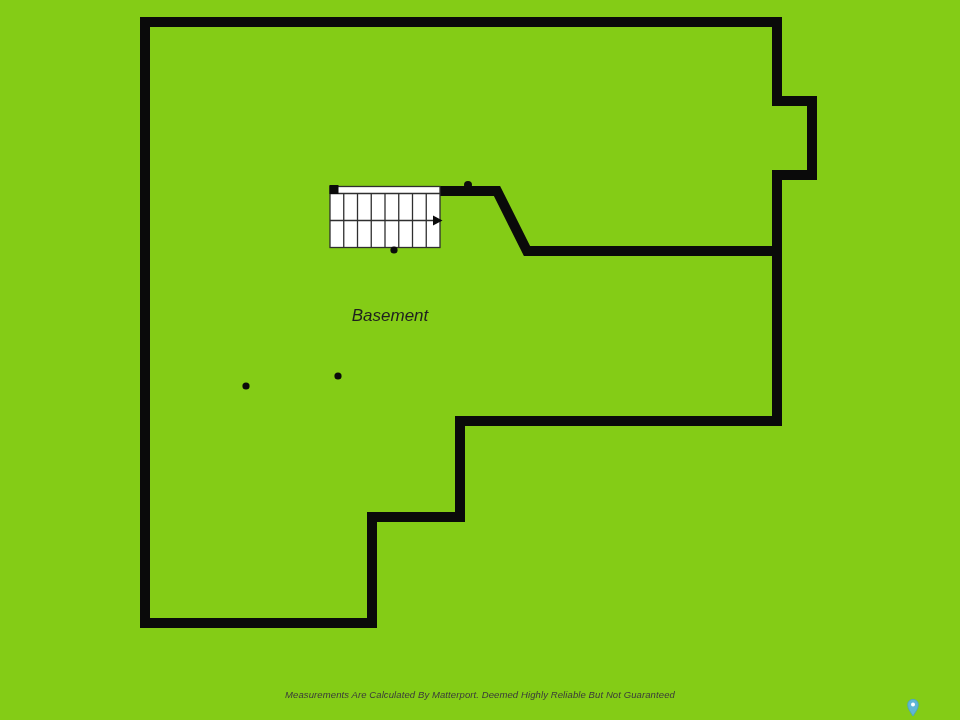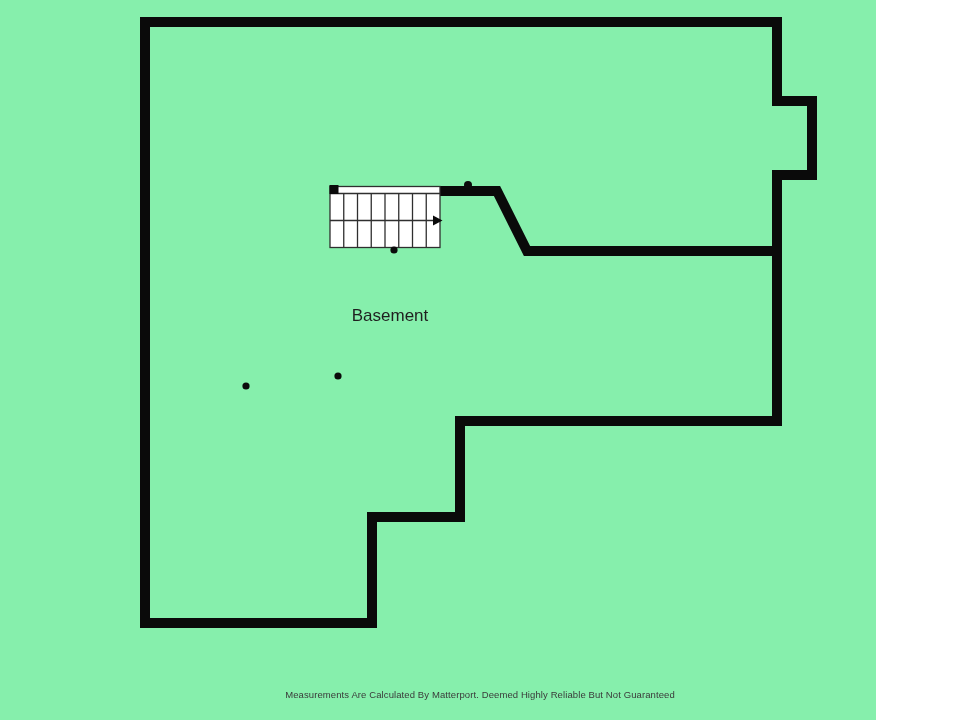--- a/index.html
+++ b/index.html
@@ -3,24 +3,25 @@
 <meta charset="utf-8">
 <style>
   html, body {
     margin: 0;
     padding: 0;
     background: #ffffff;
     font-family: "Liberation Sans", sans-serif;
   }
   .page {
     position: relative;
-    width: 876px;
+    width: 960px;
     height: 720px;
-    background: #86efac;
+    background: #84cc16;
     overflow: hidden;
+    font-style: italic;
   }
   svg { display: block; }
   .wall {
     fill: none;
     stroke: #0a0a0a;
     stroke-width: 10;
     stroke-linejoin: miter;
     stroke-linecap: butt;
   }
   .thin {

